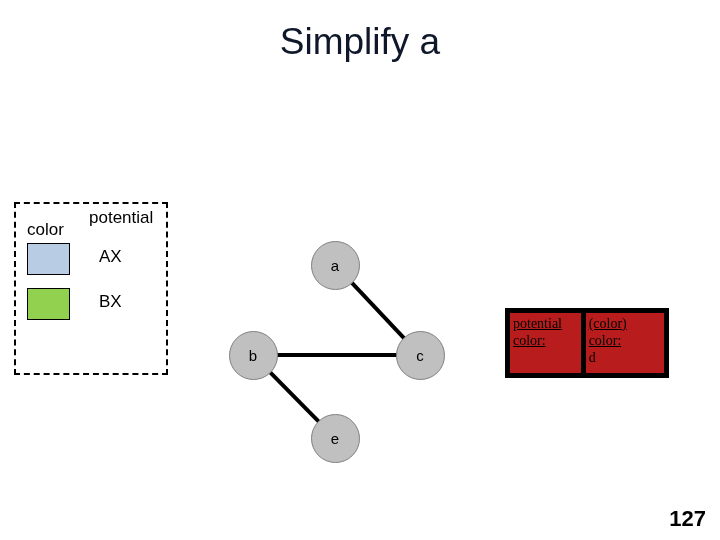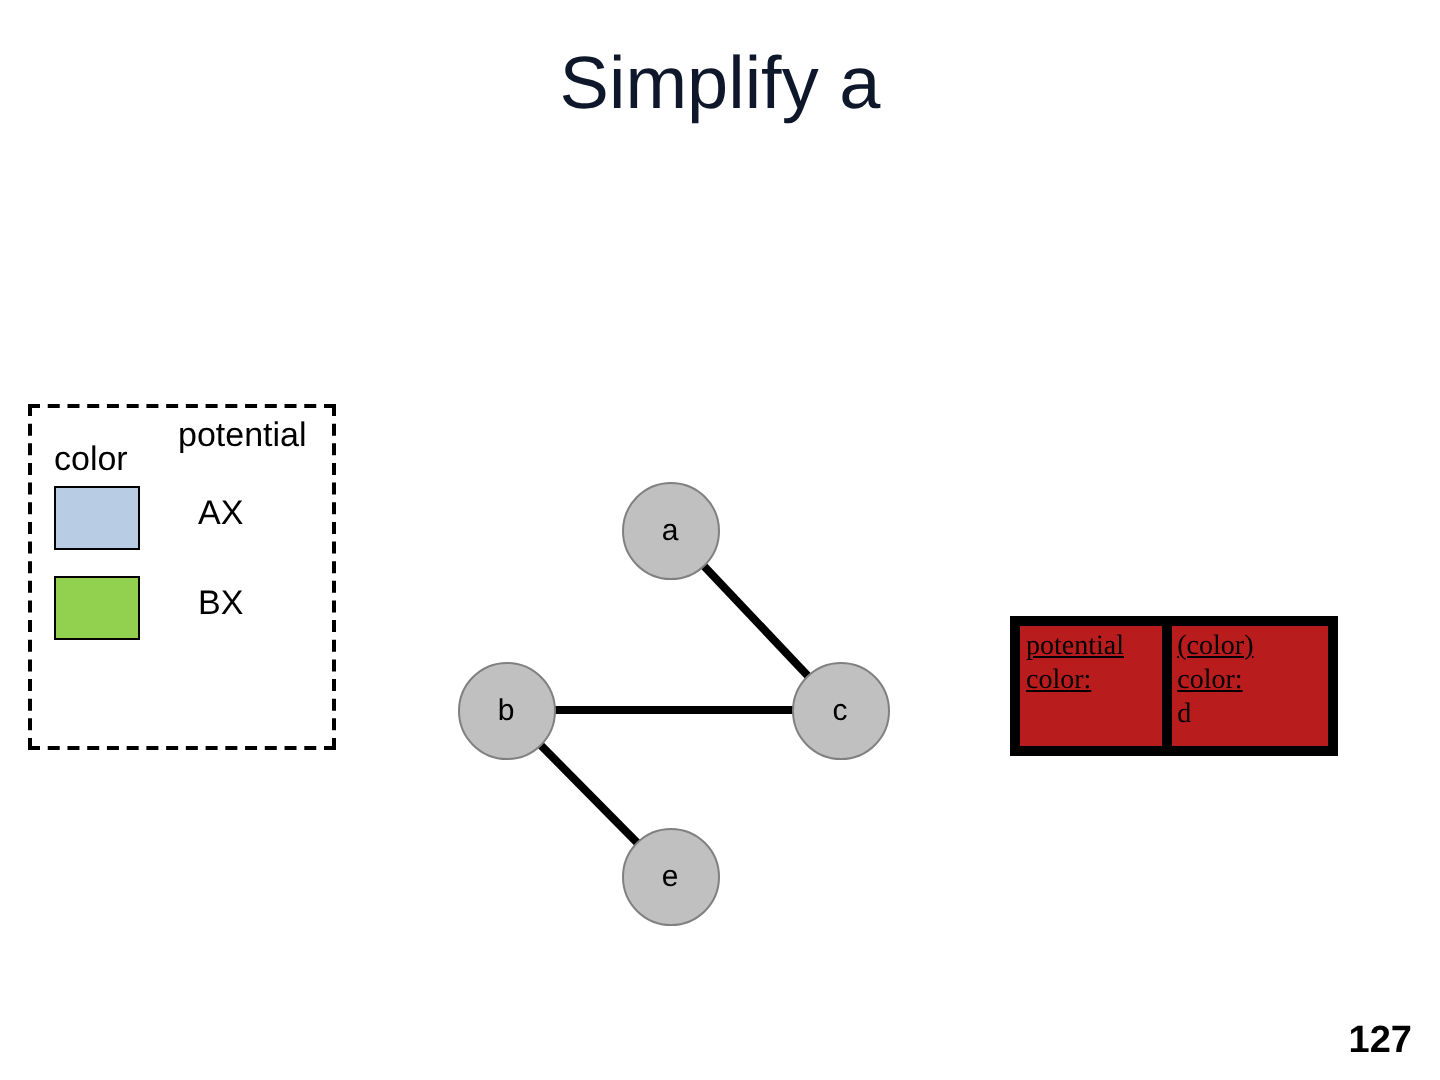--- a/index.html
+++ b/index.html
@@ -155,21 +155,21 @@
   .spill-plain {
     display: block;
     white-space: nowrap;
   }
 
   
   #page-number {
     position: absolute;
     right: 14px;
     bottom: 8px;
-    font-size: 19px;
+    font-size: 22px;
     font-weight: bold;
     font-family: "Liberation Sans", sans-serif;
     color: #000000;
   }
 </style>
 </head>
 <body>
 
 <div id="slide-title">Simplify a</div>
 

